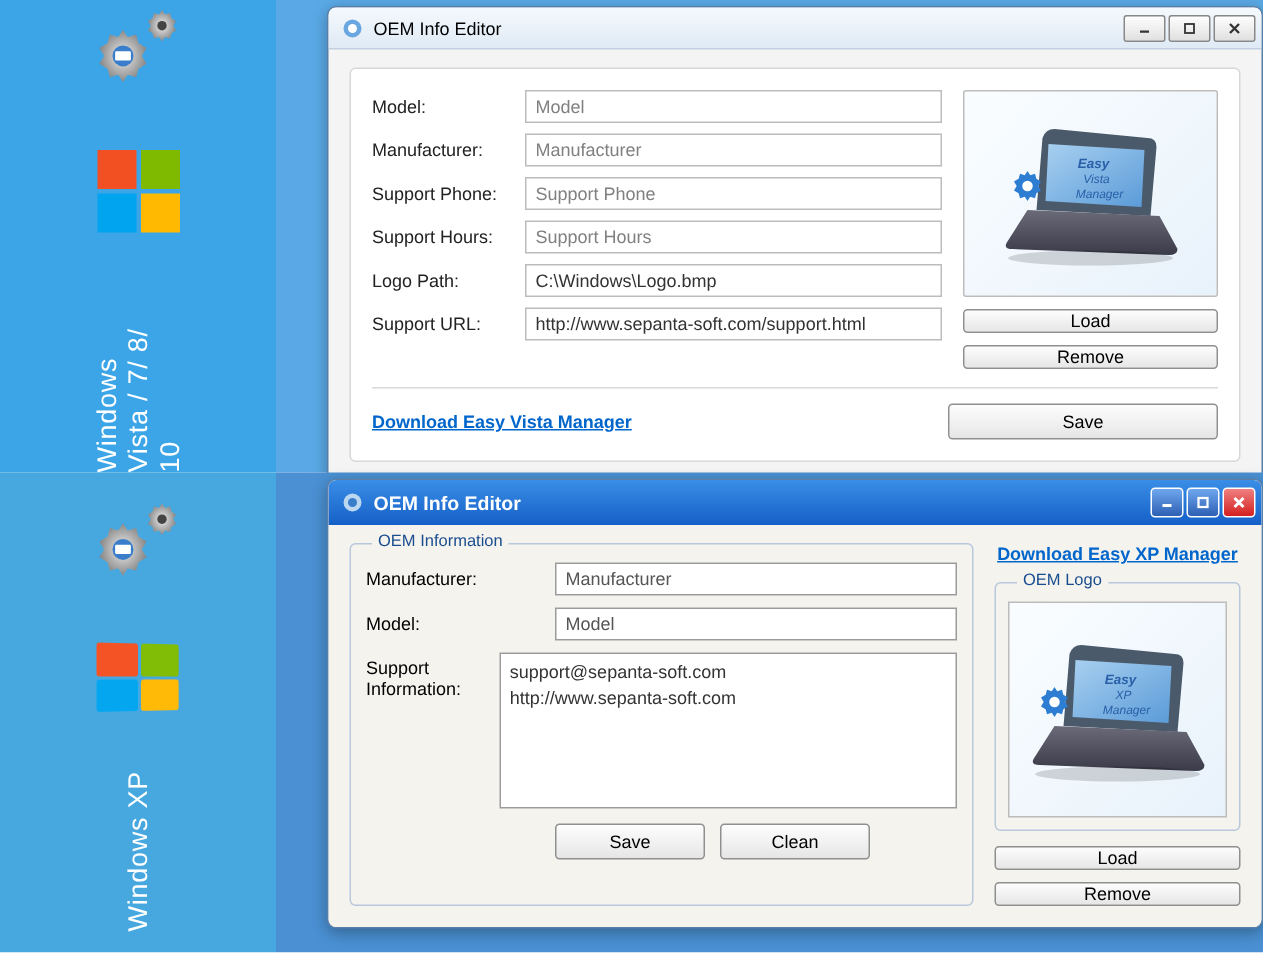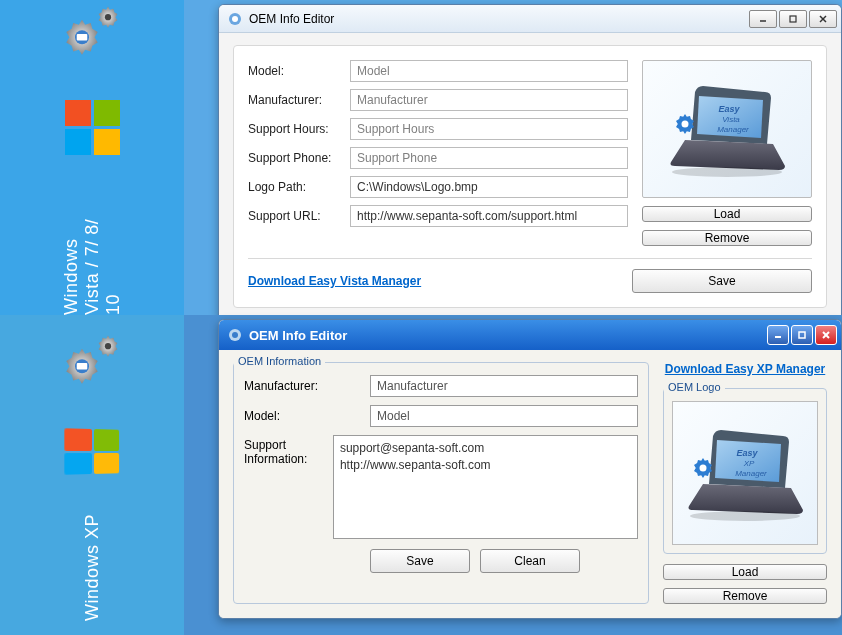--- a/index.html
+++ b/index.html
@@ -66,21 +66,21 @@
 .vista-footer { display: flex; align-items: center; margin-top: 12px; padding-top: 10px; border-top: 1px solid #d8d8d8; }
 .vista-footer .link { font-weight: bold; flex: 1; }
 .vista-footer .btn { width: 180px; }
 
 .logo-box { width: 170px; height: 138px; border: 1px solid #bcbcbc; background: linear-gradient(135deg,#fafdff,#e8f2fb); display: flex; align-items: center; justify-content: center; border-radius: 2px; overflow: hidden; }
 .laptop-art { width: 140px; height: 110px; position: relative; }
 
 
 .xp-body { background: #f4f3ee; padding: 12px 14px 14px; display: flex; gap: 14px; }
 .fieldset { border: 1px solid #b8c8dc; border-radius: 4px; padding: 12px 10px 10px; position: relative; background: #f4f3ee; }
-.fieldset-title { position: absolute; top: -8px; left: 0; background: #f4f3ee; padding: 0 4px; font-size: 11px; color: #1a4d8f; }
+.fieldset-title { position: absolute; top: -8px; left: 14px; background: #f4f3ee; padding: 0 4px; font-size: 11px; color: #1a4d8f; }
 .xp-left { flex: 1; }
 .xp-right { width: 164px; display: flex; flex-direction: column; gap: 10px; }
 .xp-form-row { display: flex; align-items: center; gap: 10px; margin-bottom: 8px; }
 .xp-label { width: 116px; font-size: 12px; }
 .xp-input { flex: 1; height: 22px; border: 1px solid #9b9b9b; background: #fff; padding: 0 6px; font-size: 12px; font-family: inherit; color: #555; }
 .xp-textarea { width: 100%; height: 104px; border: 1px solid #9b9b9b; background: #fff; padding: 4px 6px; font-size: 12px; resize: none; font-family: inherit; color: #333; line-height: 1.4; }
 .xp-textarea-row { display: flex; margin-bottom: 10px; }
 .xp-textarea-row .xp-label { padding-top: 3px; align-self: flex-start; }
 .xp-btn-row { display: flex; gap: 10px; margin-left: 126px; }
 .xp-btn-row .btn { width: 100px; }
@@ -158,26 +158,26 @@
               <div class="form-left">
                 <div class="form-row">
                     <span class="form-label">Model:</span>
                     <input class="form-input" value="Model" style="">
                   </div>
                 <div class="form-row">
                     <span class="form-label">Manufacturer:</span>
                     <input class="form-input" value="Manufacturer" style="">
                   </div>
                 <div class="form-row">
+                    <span class="form-label">Support Phone:</span>
+                    <input class="form-input" value="Support Phone" style="">
+                  </div>
+                <div class="form-row">
                     <span class="form-label">Support Hours:</span>
                     <input class="form-input" value="Support Hours" style="">
-                  </div>
-                <div class="form-row">
-                    <span class="form-label">Support Phone:</span>
-                    <input class="form-input" value="Support Phone" style="">
                   </div>
                 <div class="form-row">
                     <span class="form-label">Logo Path:</span>
                     <input class="form-input" style="color: rgb(51, 51, 51);" value="C:\Windows\Logo.bmp">
                   </div>
                 <div class="form-row">
                     <span class="form-label">Support URL:</span>
                     <input class="form-input" style="color: rgb(51, 51, 51);" value="http://www.sepanta-soft.com/support.html">
                   </div>
               </div>

